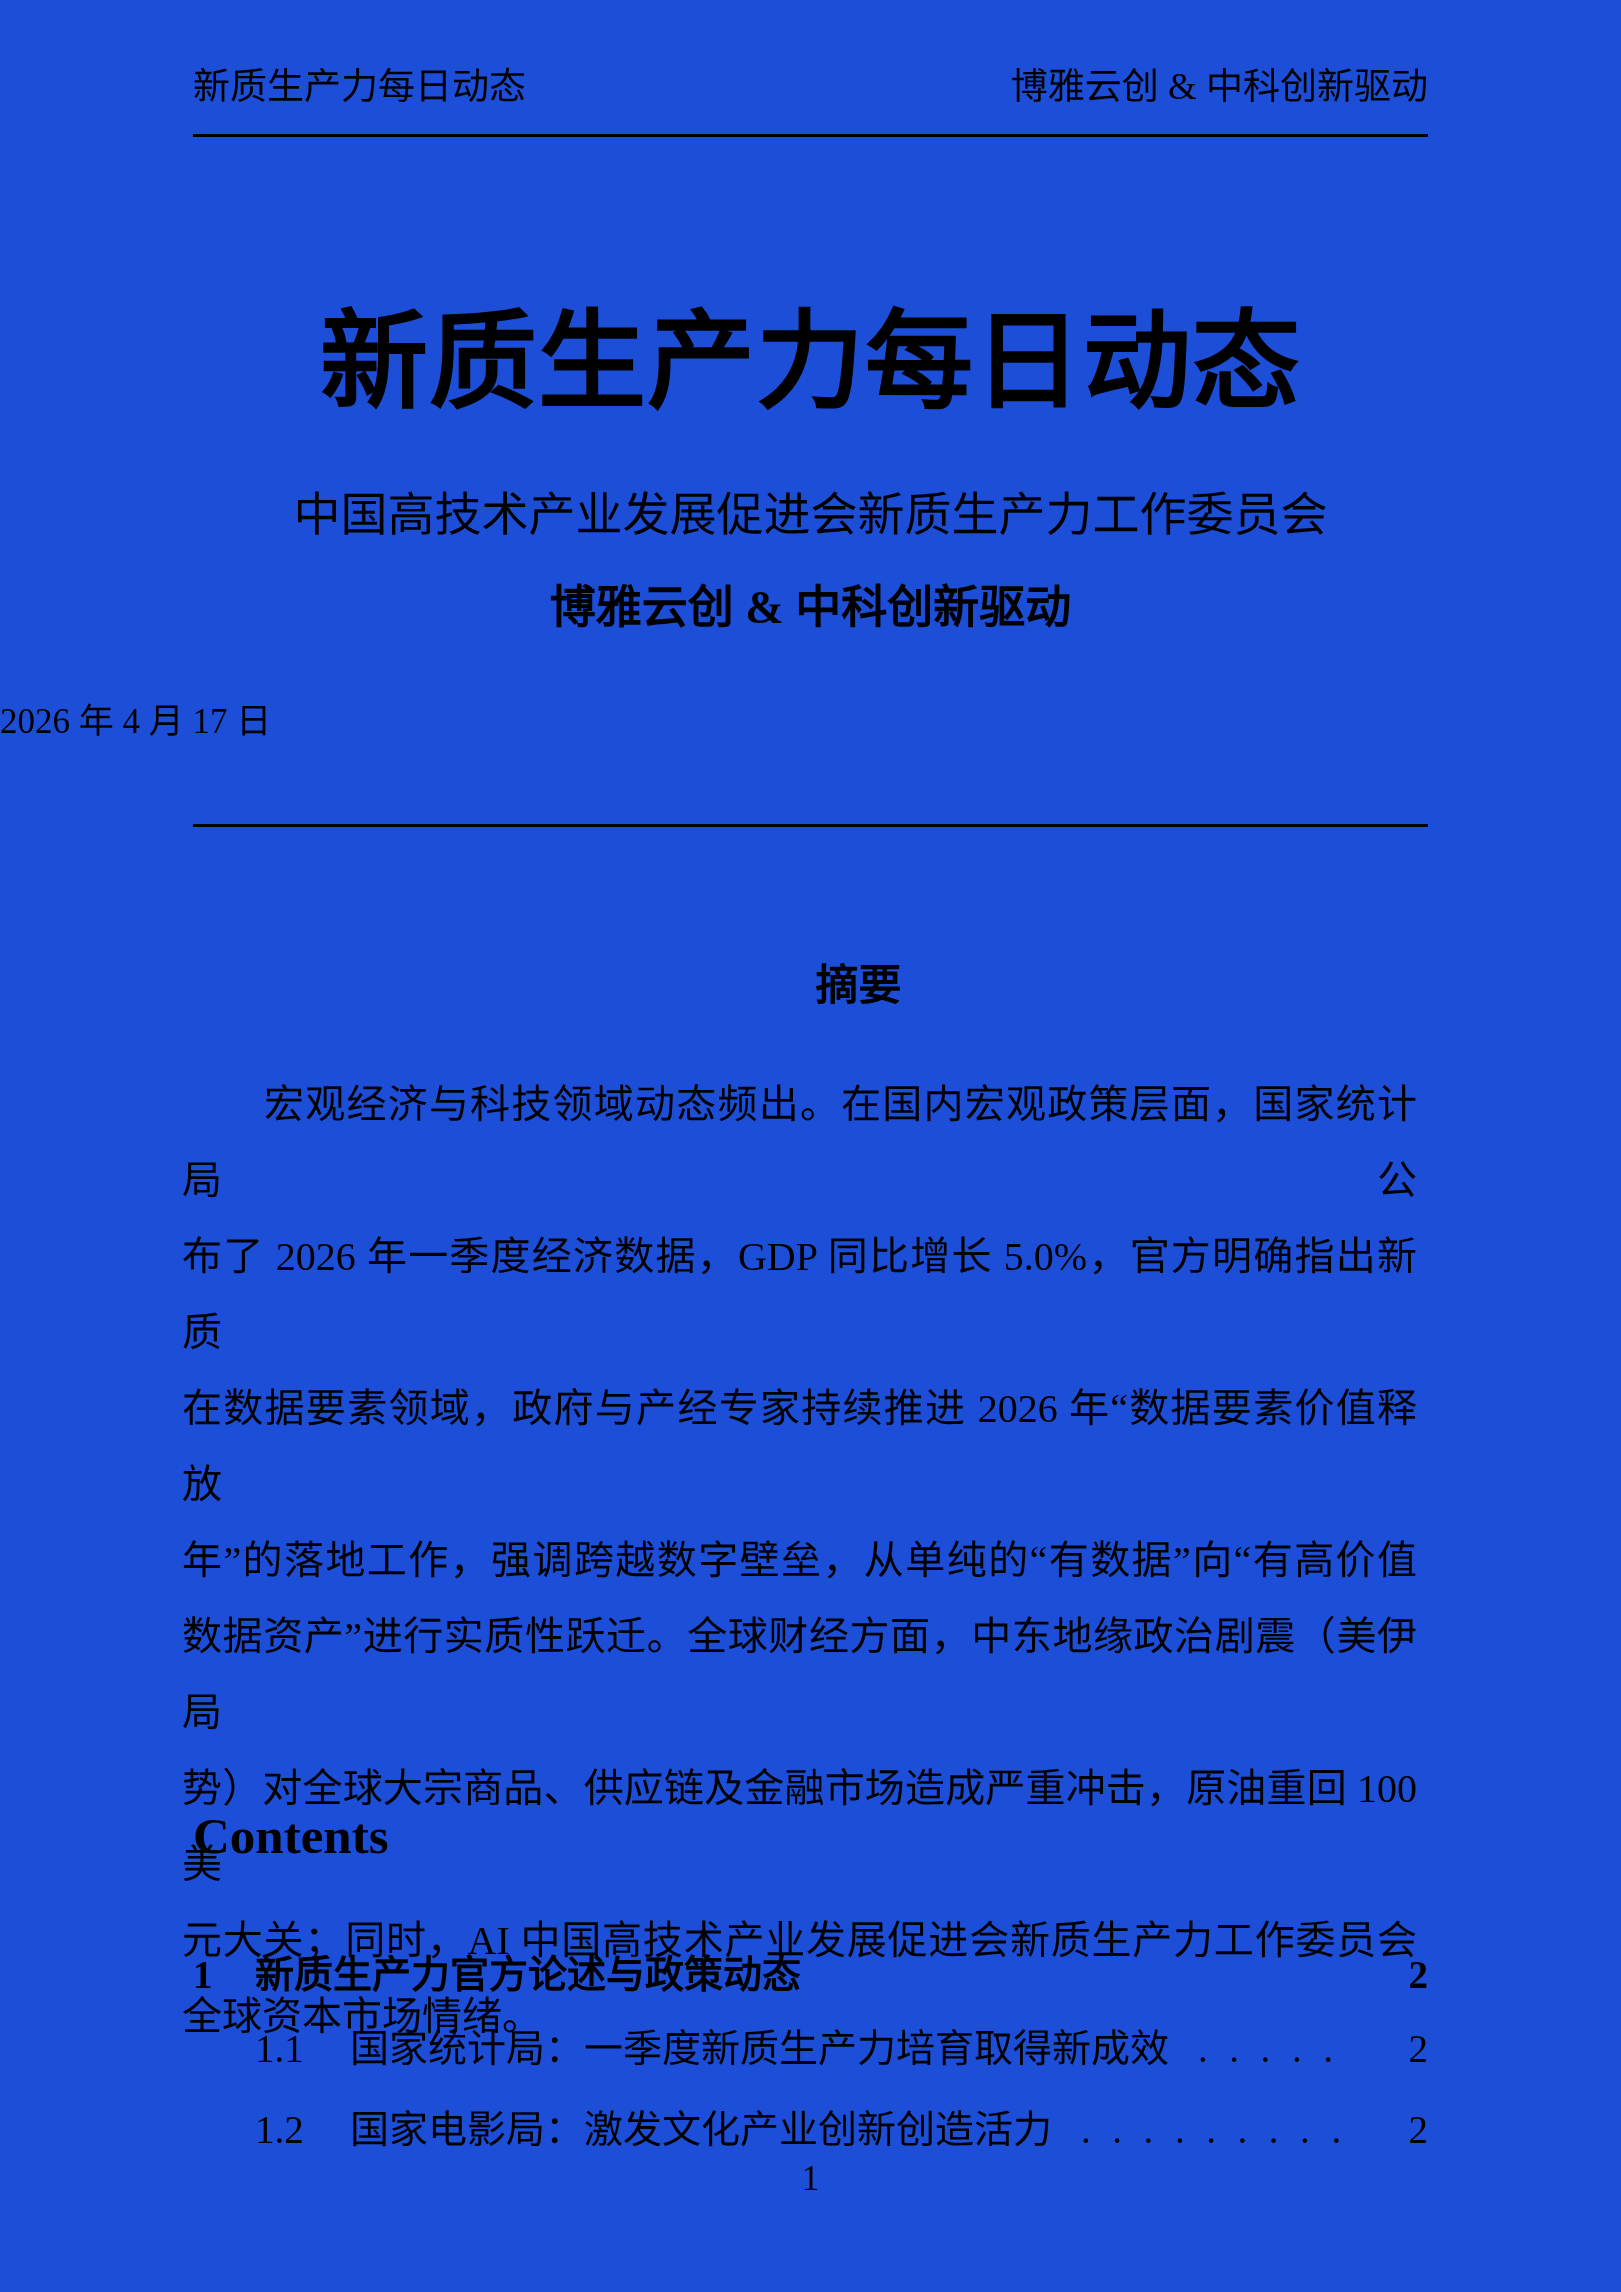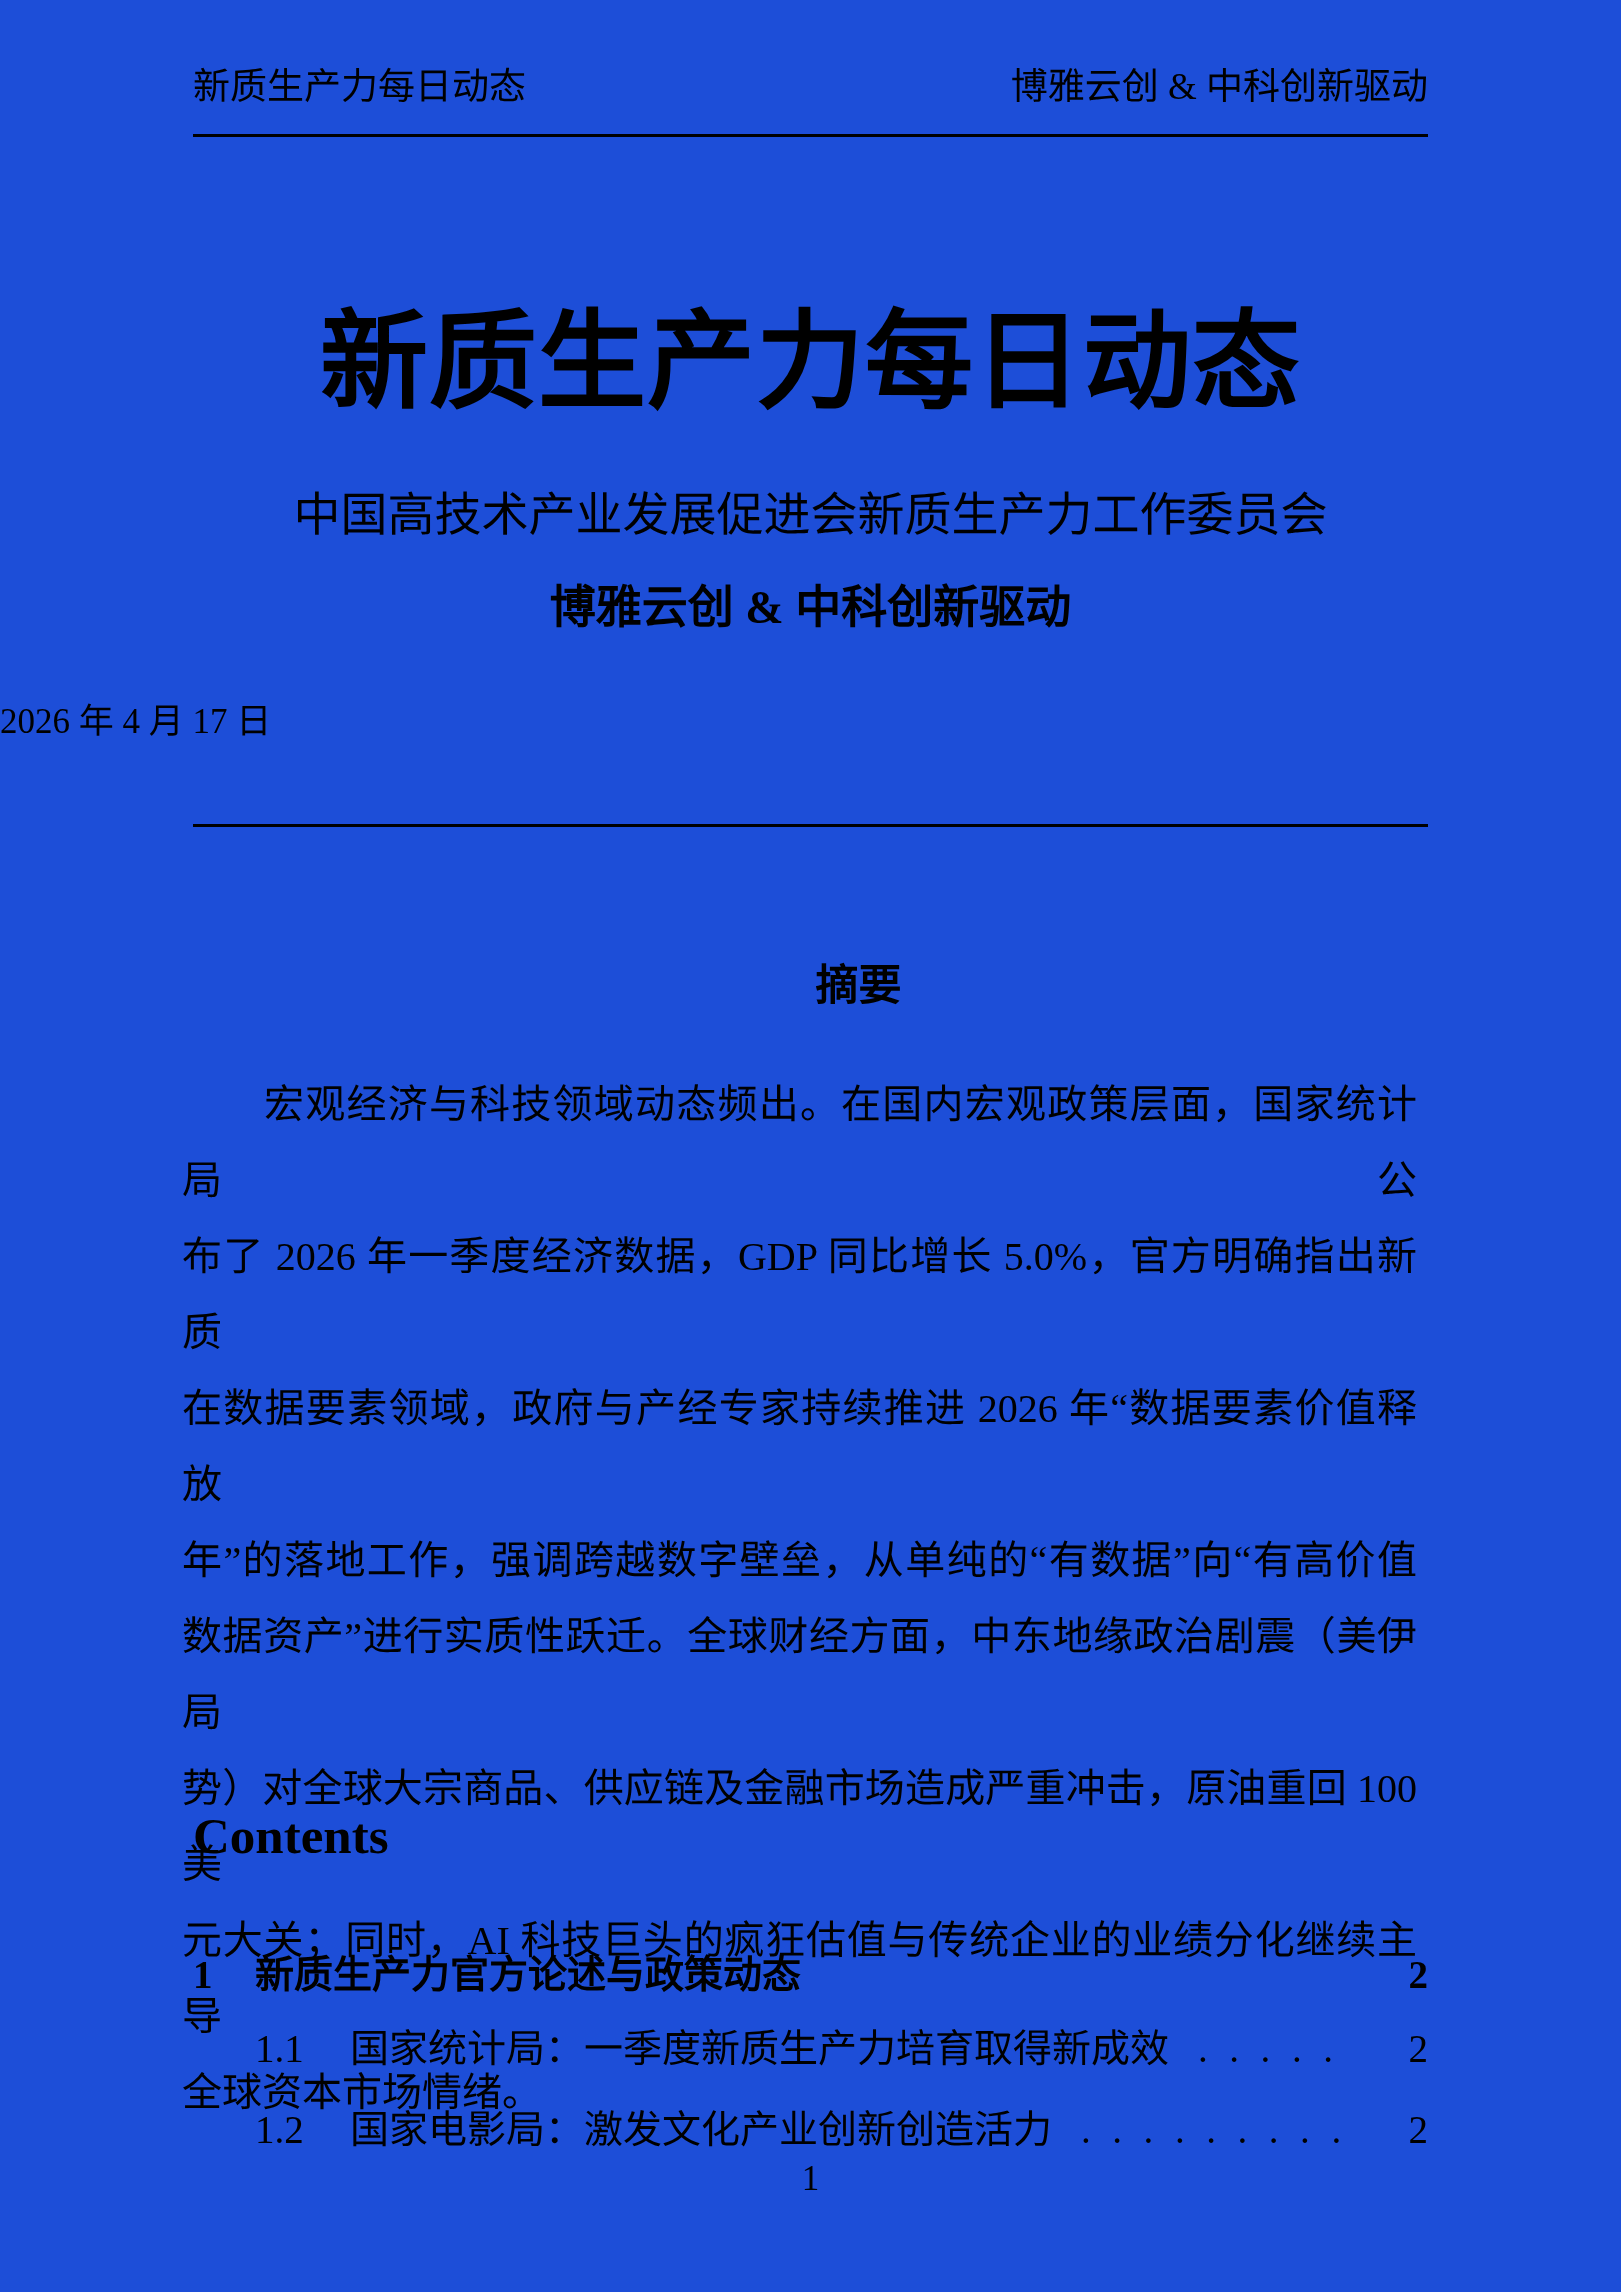--- a/index.html
+++ b/index.html
@@ -105,21 +105,21 @@
 
   <div class="abs abs-head">摘要</div>
 
   <div class="abs abs-body">
     <div class="jline indent">宏观经济与科技领域动态频出。在国内宏观政策层面，国家统计局公</div>
     <div class="jline">布了 2026 年一季度经济数据，GDP 同比增长 5.0%，官方明确指出新质</div>
     <div class="jline">在数据要素领域，政府与产经专家持续推进 2026 年“数据要素价值释放</div>
     <div class="jline">年”的落地工作，强调跨越数字壁垒，从单纯的“有数据”向“有高价值</div>
     <div class="jline">数据资产”进行实质性跃迁。全球财经方面，中东地缘政治剧震（美伊局</div>
     <div class="jline">势）对全球大宗商品、供应链及金融市场造成严重冲击，原油重回 100 美</div>
-    <div class="jline">元大关；同时，AI 科技巨头的疯狂估值与传统企业的业绩分化继续主导</div>
+    <div class="jline">元大关；同时，AI 中国高技术产业发展促进会新质生产力工作委员会</div>
     <div class="lline">全球资本市场情绪。</div>
   </div>
 
   <div class="abs contents-head">Contents</div>
 
   <div class="abs toc-row toc-section" style="top:1922px">
     <span class="toc-num">1</span>
     <span class="toc-title">新质生产力官方论述与政策动态</span>
     <span class="toc-page">2</span>
   </div>

